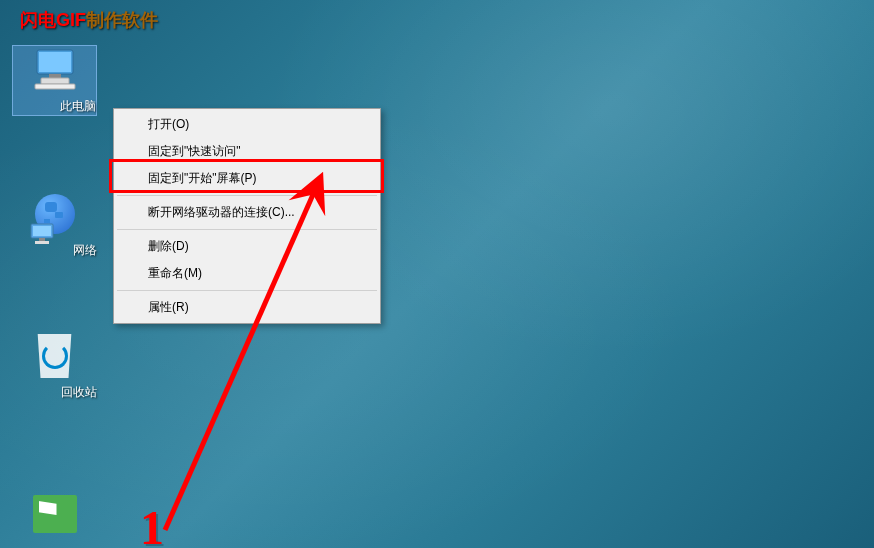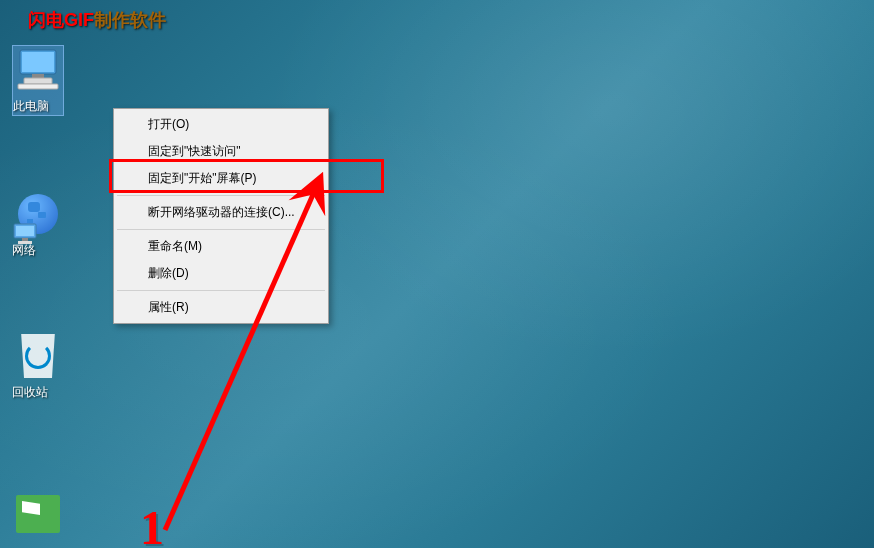--- a/index.html
+++ b/index.html
@@ -25,27 +25,27 @@
     
     .watermark {
       position: absolute;
       top: 8px;
       left: 20px;
       font-size: 18px;
       font-weight: bold;
       z-index: 100;
       text-shadow: 1px 1px 2px rgba(0,0,0,0.8);
     }
-    .watermark .red { color: #ff0000; margin-left: 8px; }
+    .watermark .red { color: #ff0000; }
     .watermark .white { color: #a16207; }
     
     .desktop-icon {
       position: absolute;
-      width: 52px;
-      text-align: left;
+      width: 85px;
+      text-align: right;
       cursor: pointer;
     }
     .desktop-icon .icon-img {
       width: 48px;
       height: 48px;
       margin: 0 auto 4px;
       display: flex;
       align-items: center;
       justify-content: center;
     }
@@ -113,21 +113,21 @@
       width: 18px; height: 14px;
       background: #ffffff;
       clip-path: polygon(0 0, 100% 20%, 100% 100%, 0 80%);
     }
     
     
     .context-menu {
       position: absolute;
       left: 113px;
       top: 108px;
-      width: 216px;
+      width: 268px;
       background: #f0f0f0;
       border: 1px solid #a0a0a0;
       box-shadow: 3px 3px 6px rgba(0,0,0,0.3);
       padding: 2px;
       z-index: 50;
     }
     .menu-item {
       padding: 5px 8px 5px 32px;
       cursor: pointer;
       position: relative;
@@ -238,24 +238,24 @@
   </div>
   <div class="menu-item">
     <span>固定到"开始"屏幕(P)</span>
   </div>
   <div class="menu-separator"></div>
   <div class="menu-item">
     <span>断开网络驱动器的连接(C)...</span>
   </div>
   <div class="menu-separator"></div>
   <div class="menu-item">
+    <span>删除(D)</span>
+  </div>
+  <div class="menu-item">
     <span>重命名(M)</span>
-  </div>
-  <div class="menu-item">
-    <span>删除(D)</span>
   </div>
   <div class="menu-separator"></div>
   <div class="menu-item">
     <span>属性(R)</span>
   </div>
 </div>
 
 <div class="highlight-box"></div>
 
 <svg class="arrow-svg" viewBox="0 0 220 380">

